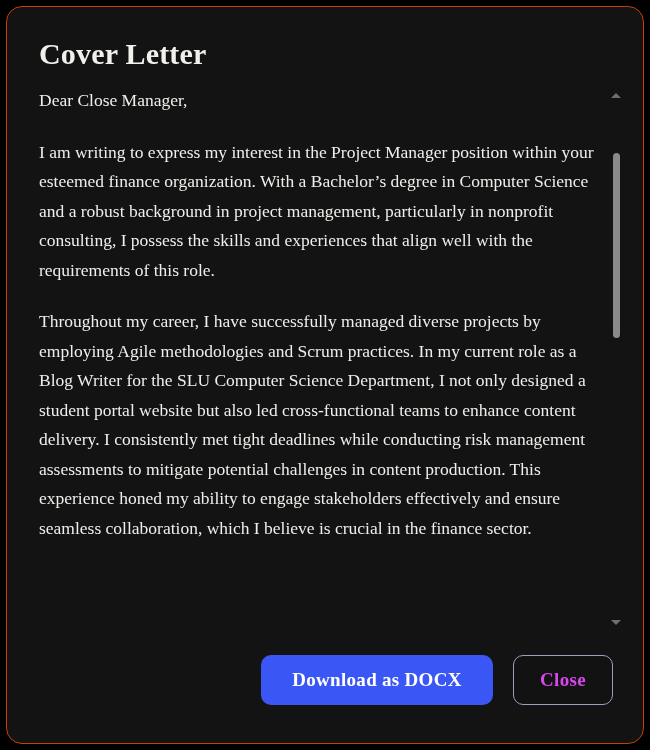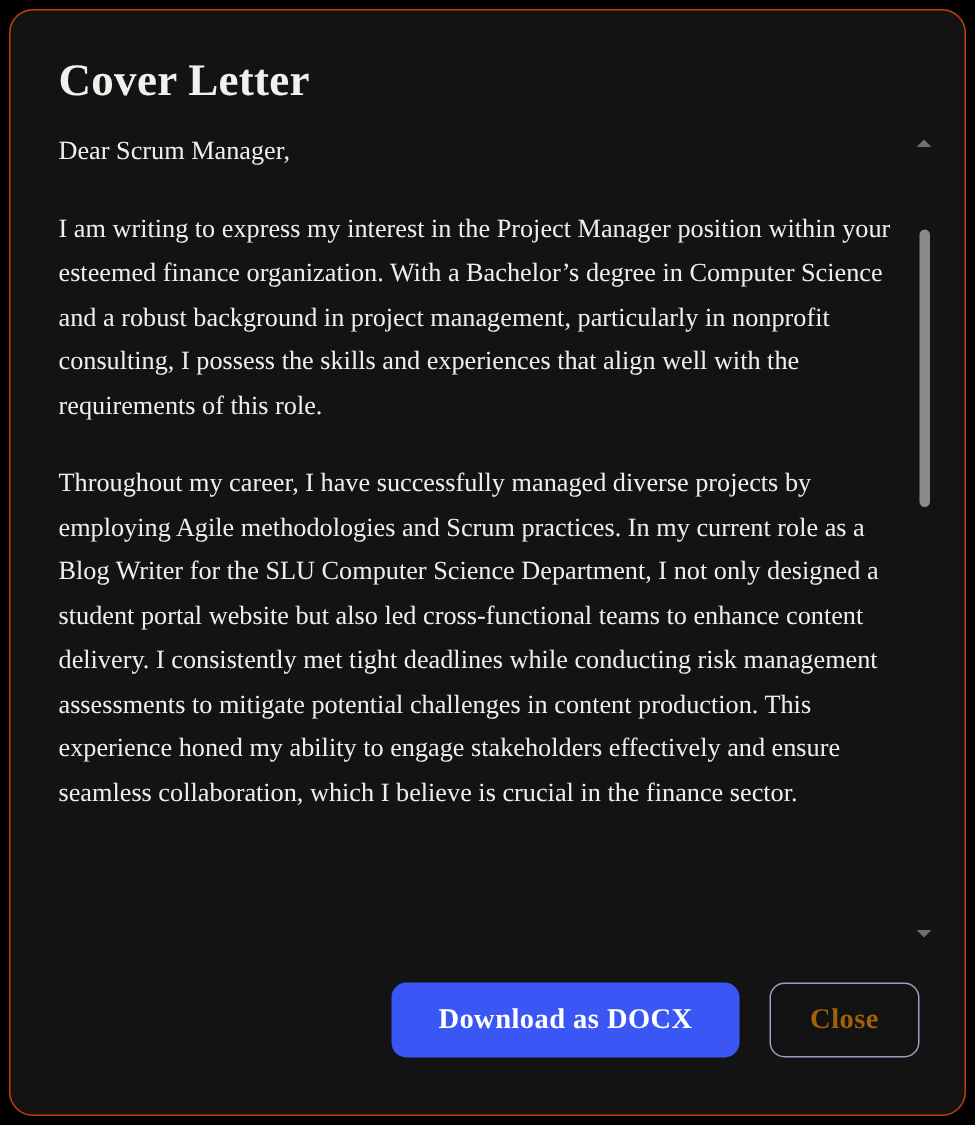--- a/index.html
+++ b/index.html
@@ -130,38 +130,38 @@
     background: #3a57f5;
     color: #ffffff;
     border: none;
     height: 50px;
     padding: 0 28px;
     min-width: 232px;
   }
 
   #close-button {
     background: #121212;
-    color: #a16207;
+    color: #d946ef;
     border: 1px solid #9aa0bd;
     height: 50px;
     padding: 0 26px;
     min-width: 100px;
   }
 </style>
 </head>
 <body>
 
 <div id="modal-card">
 
   <div id="modal-title">Cover Letter</div>
 
   <div id="letter-scroll-area">
 
     <div id="letter-body">
-      <p>Dear Scrum Manager,</p>
+      <p>Dear Close Manager,</p>
       <p>I am writing to express my interest in the Project Manager position within your esteemed finance organization. With a Bachelor’s degree in Computer Science and a robust background in project management, particularly in nonprofit consulting, I possess the skills and experiences that align well with the requirements of this role.</p>
       <p>Throughout my career, I have successfully managed diverse projects by employing Agile methodologies and Scrum practices. In my current role as a Blog Writer for the SLU Computer Science Department, I not only designed a student portal website but also led cross-functional teams to enhance content delivery. I consistently met tight deadlines while conducting risk management assessments to mitigate potential challenges in content production. This experience honed my ability to engage stakeholders effectively and ensure seamless collaboration, which I believe is crucial in the finance sector.</p>
     </div>
 
     <div id="letter-scrollbar">
       <div class="scroll-arrow" id="scroll-arrow-up">
           <i></i>
         </div>
       <div id="scroll-track">
         <div id="scroll-thumb"></div>

